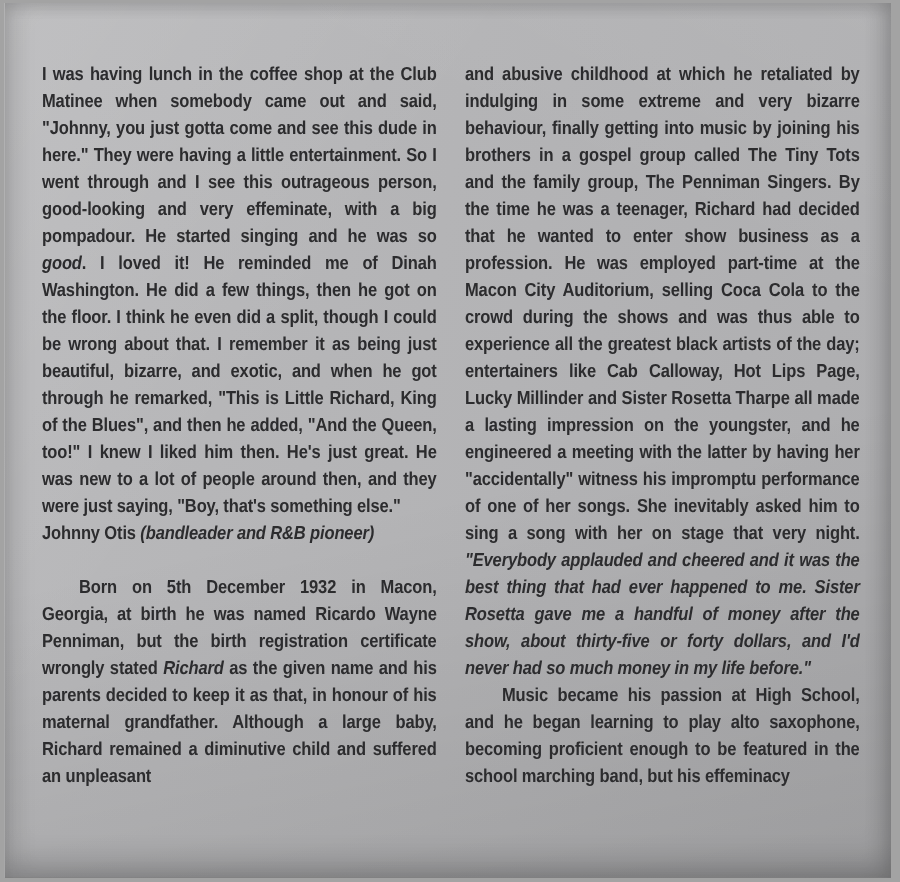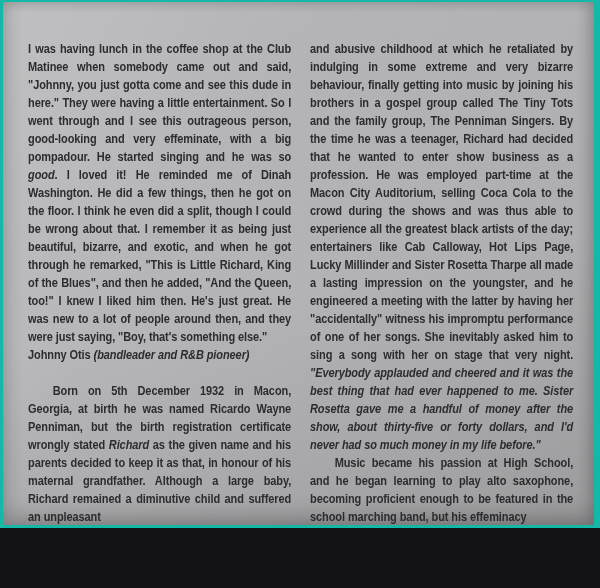--- a/index.html
+++ b/index.html
@@ -7,22 +7,22 @@
     padding: 0;
     width: 600px;
     height: 588px;
     overflow: hidden;
     background: #131315;
     font-family: "Liberation Sans", sans-serif;
   }
   #scan-frame {
     position: relative;
     width: 600px;
-    height: 528px;
-    background: #14b8a6;
+    height: 588px;
+    background: #a3a3a3;
   }
   #booklet-page {
     position: absolute;
     top: 2px;
     left: 3px;
     right: 6px;
     bottom: 3px;
     background:
       linear-gradient(125deg, rgba(255,255,255,0.10) 0%, rgba(255,255,255,0) 35%),
       linear-gradient(205deg, rgba(255,255,255,0.05) 0%, rgba(255,255,255,0) 25%),

